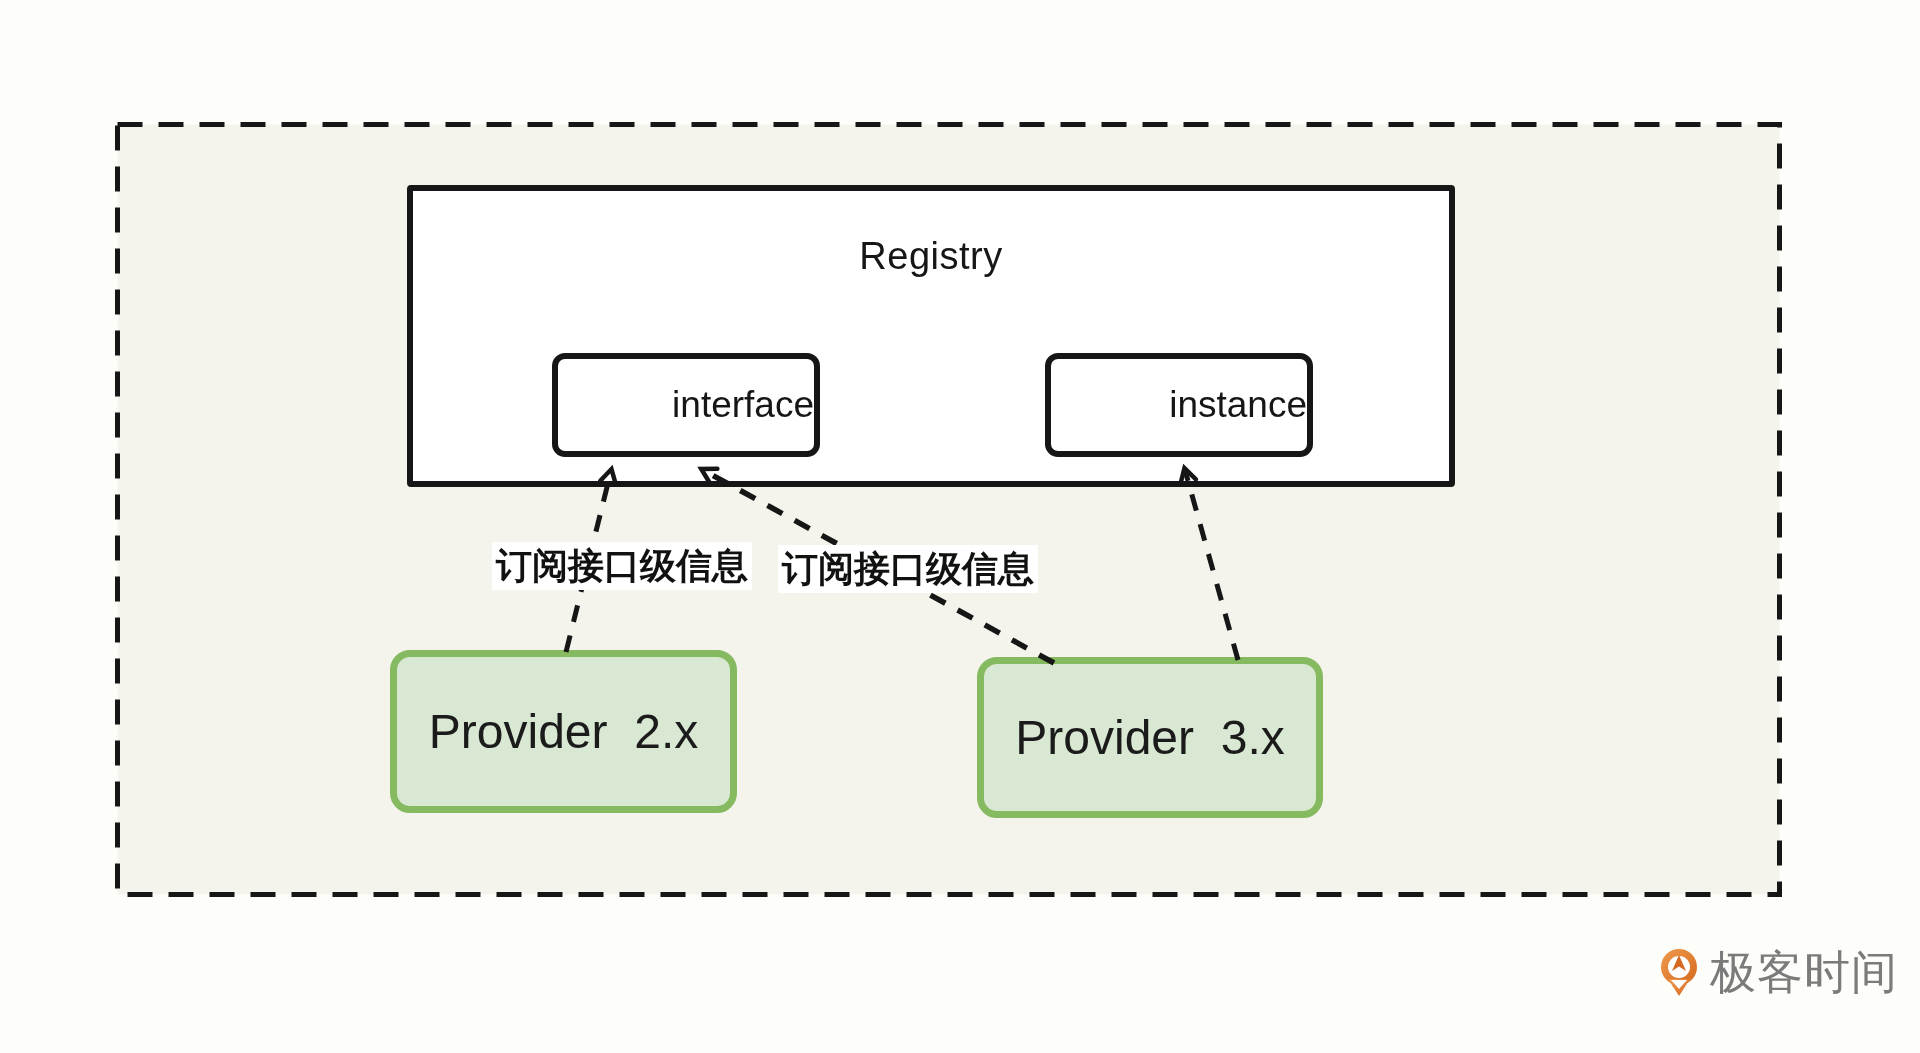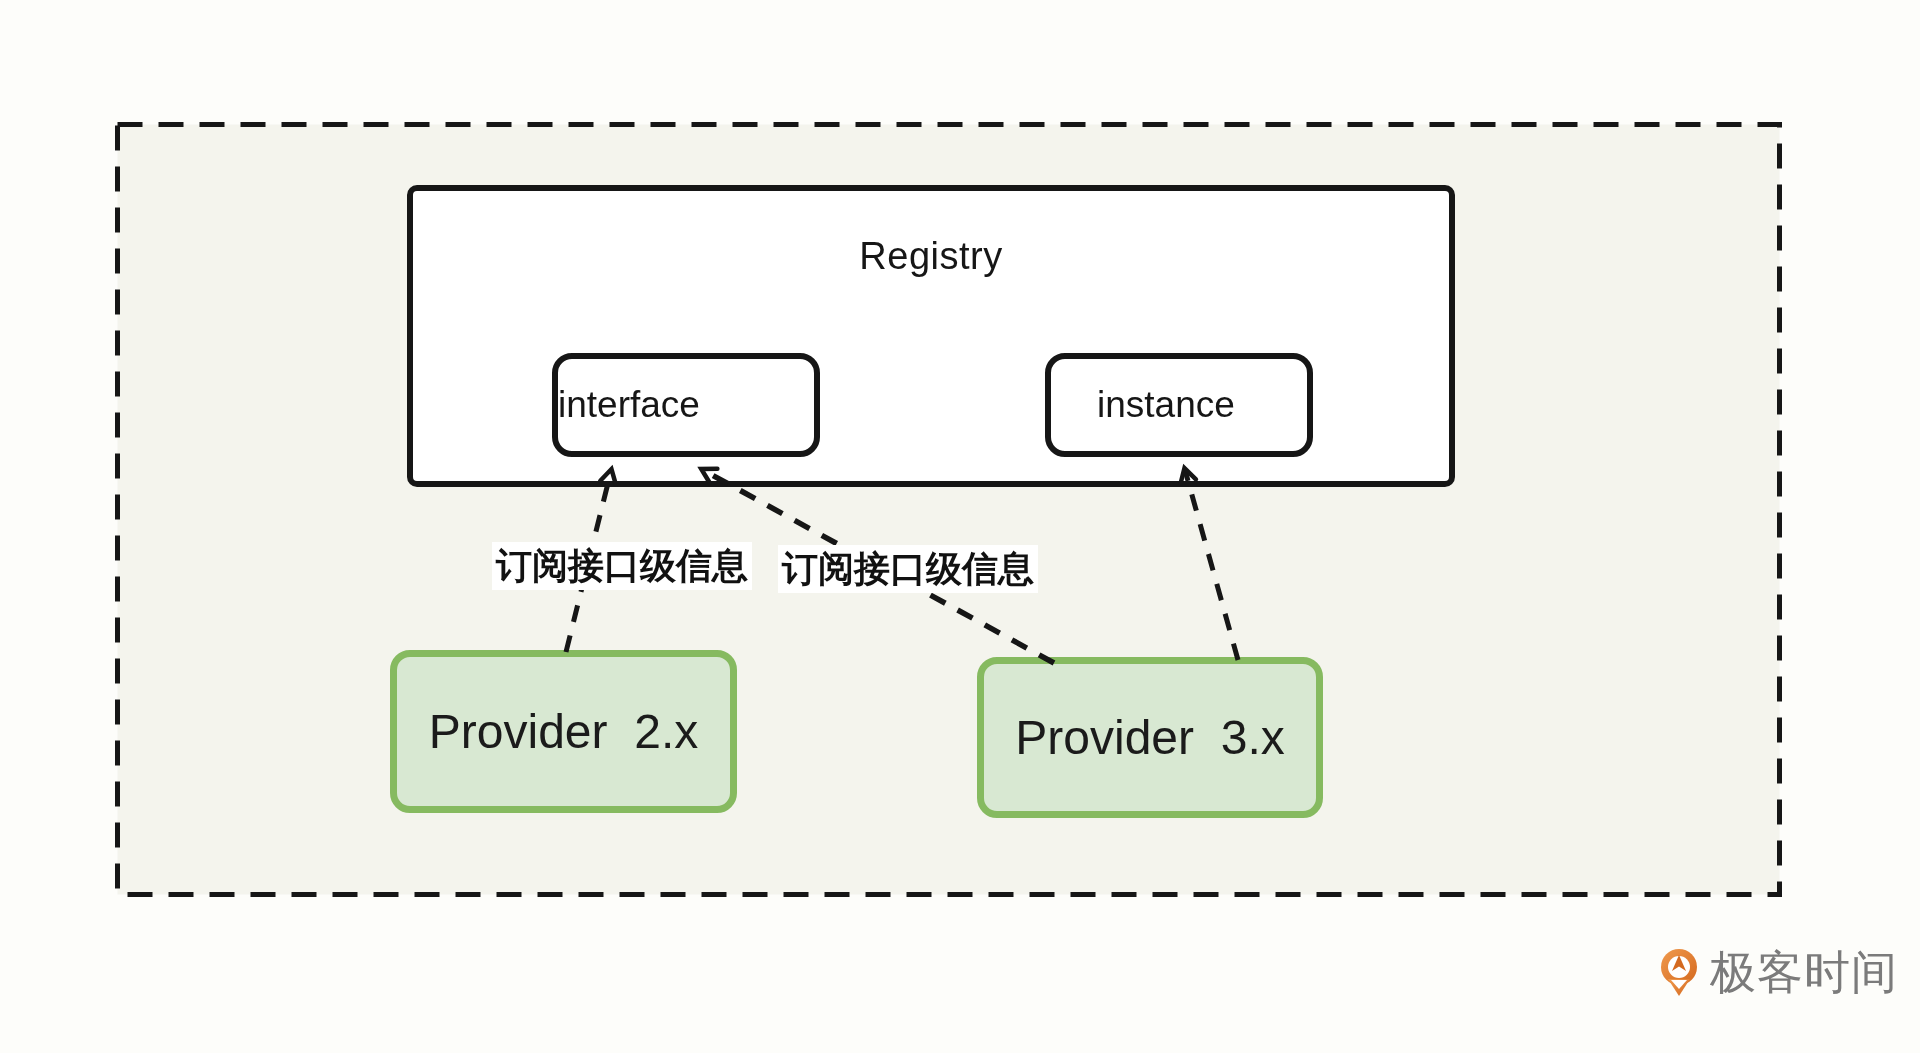--- a/index.html
+++ b/index.html
@@ -11,32 +11,32 @@
   }
   .stage{position:relative;width:1920px;height:1053px;}
 
   
   svg.layer{position:absolute;left:0;top:0;width:1920px;height:1053px;display:block;}
 
   
   .registry{
     position:absolute;left:407px;top:185px;width:1048px;height:302px;
     box-sizing:border-box;background:#ffffff;
-    border:6px solid #161616;border-radius:10px;
+    border:6px solid #161616;border-radius:4px;
   }
   .registry-title{
     text-align:center;padding-top:44px;
     font-size:38px;color:#161616;letter-spacing:.5px;
   }
 
   
   .node{
     position:absolute;box-sizing:border-box;
-    background:#ffffff;border:6px solid #161616;border-radius:20px;
-    display:flex;align-items:center;justify-content:flex-start;
+    background:#ffffff;border:6px solid #161616;border-radius:13px;
+    display:flex;align-items:center;justify-content:flex-end;
     font-size:37px;color:#161616;
   }
   .node.interface{left:552px;top:353px;width:268px;height:104px;}
   .node.instance{left:1045px;top:353px;width:268px;height:104px;padding-left:46px;}
 
   
   .provider{
     position:absolute;box-sizing:border-box;
     background:#d8e8d2;border:7px solid #86ba60;border-radius:20px;
     display:flex;align-items:center;justify-content:center;

